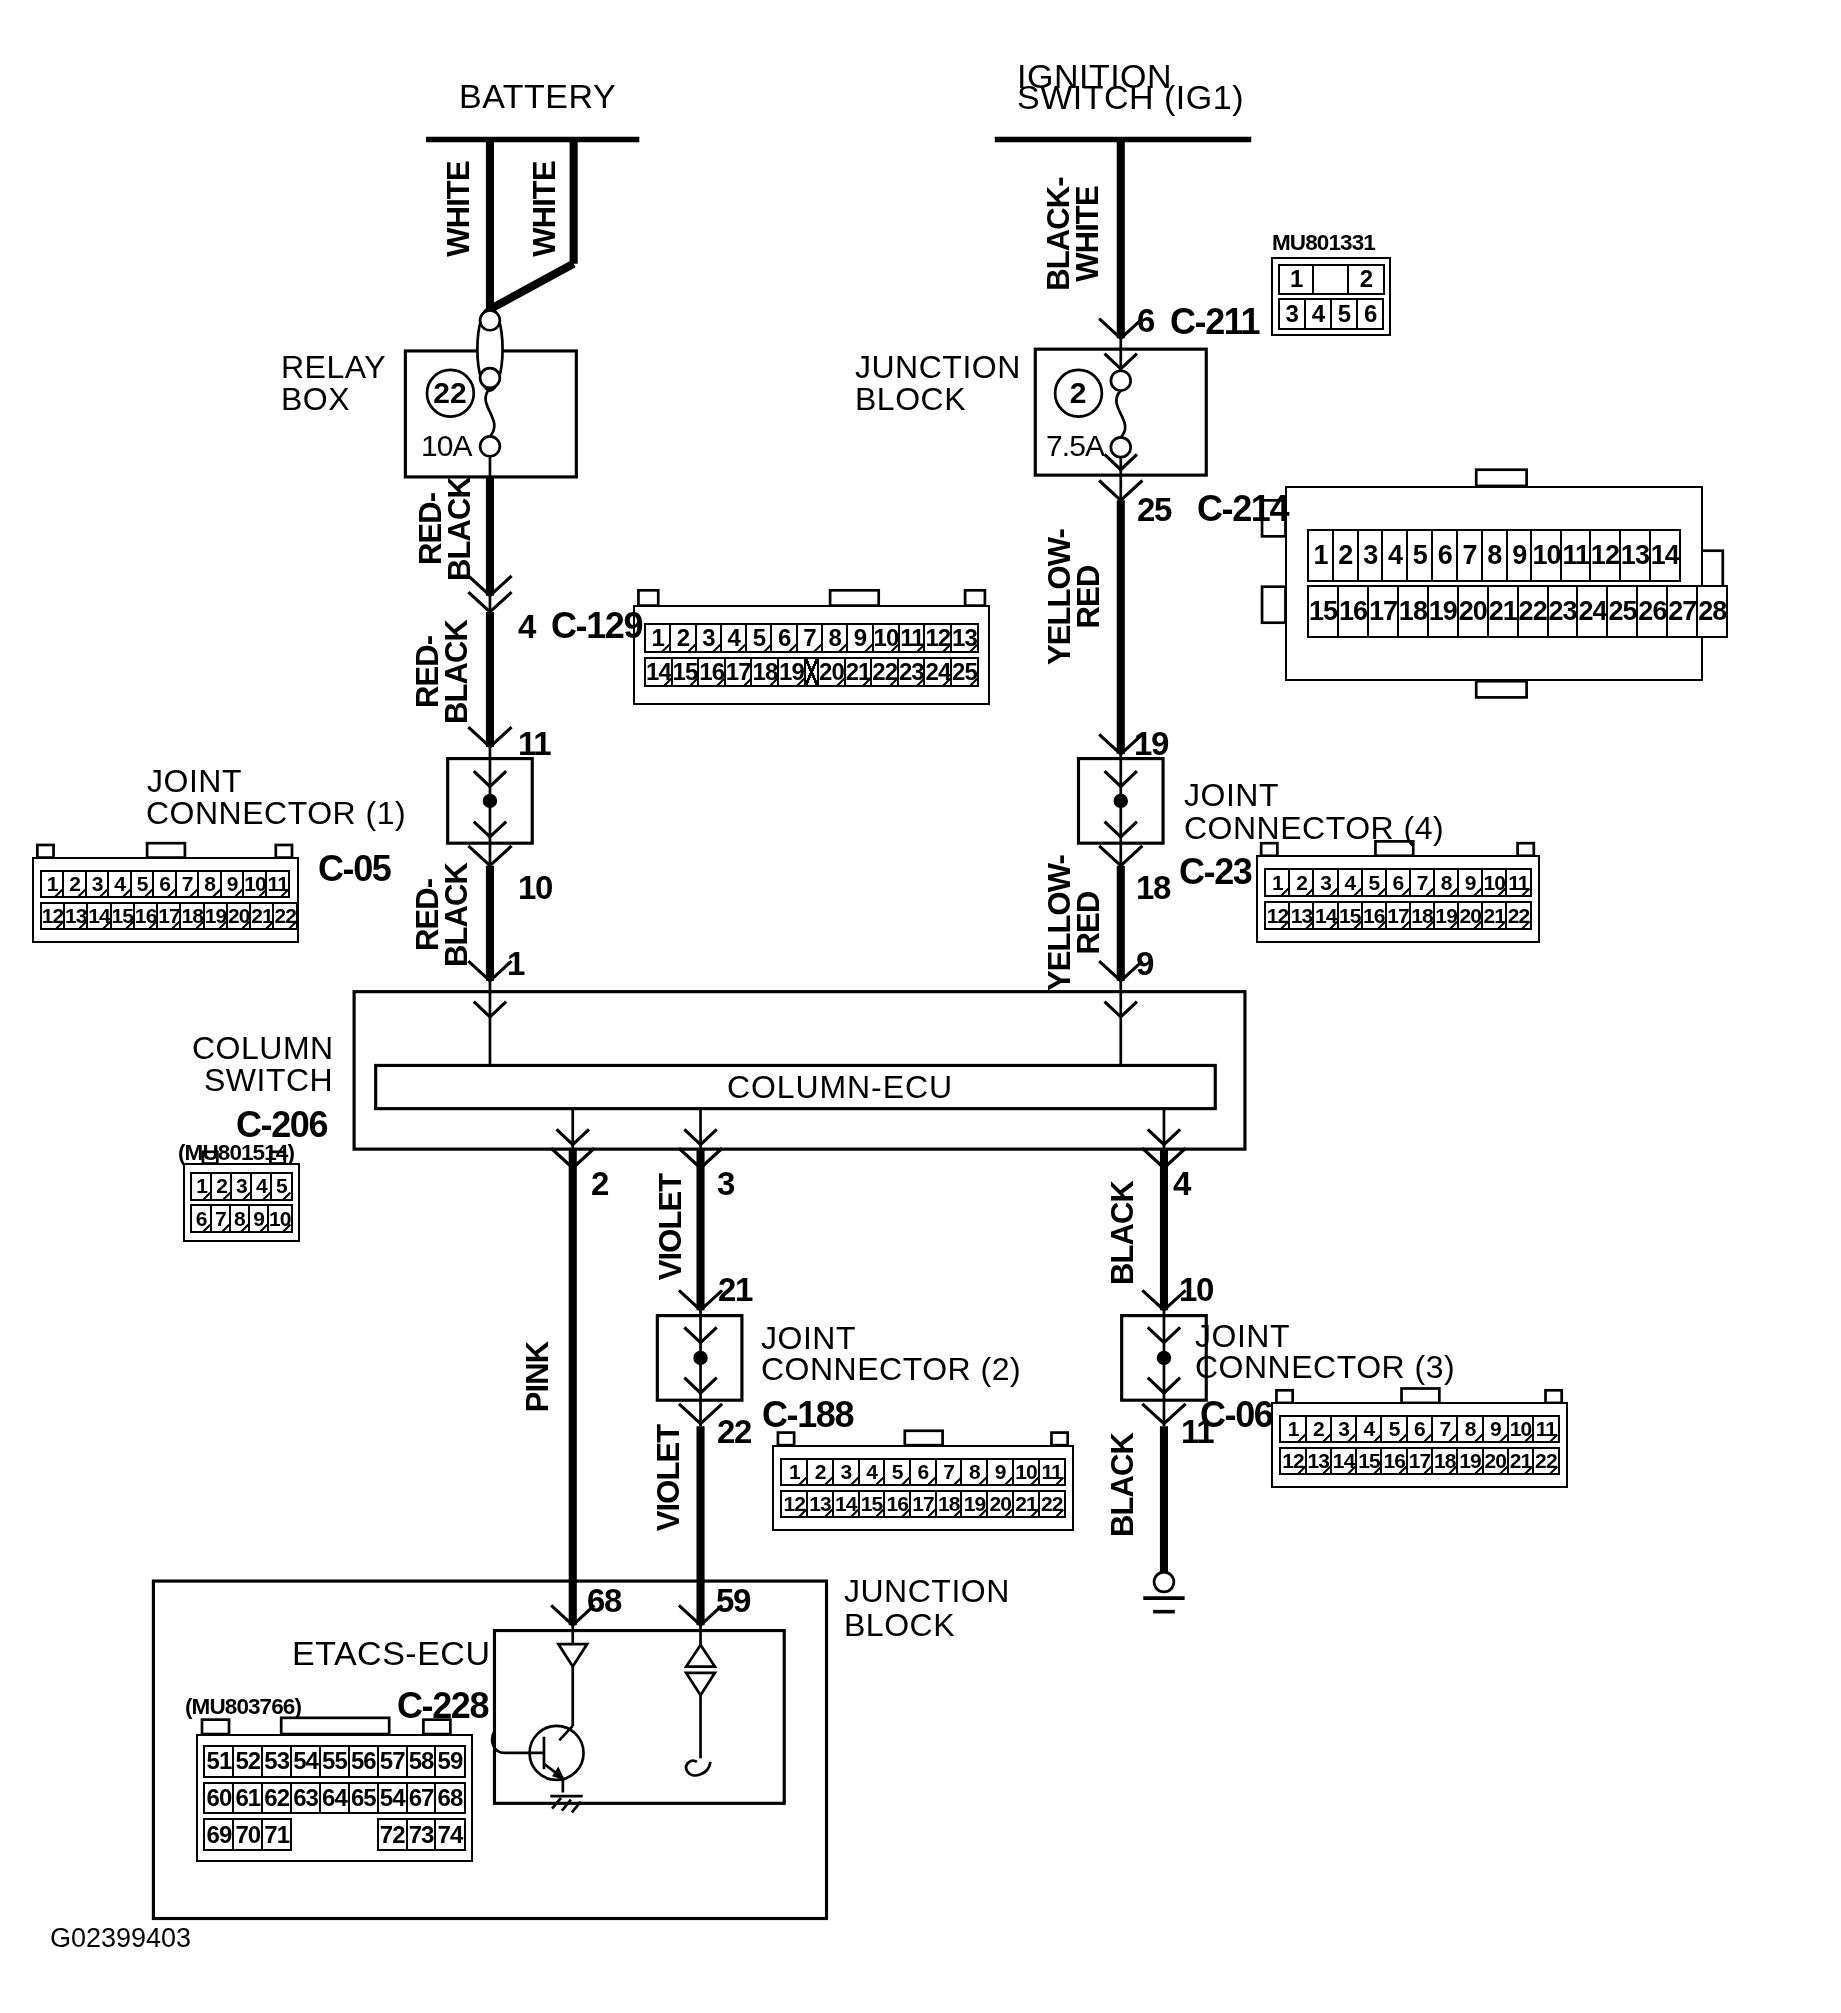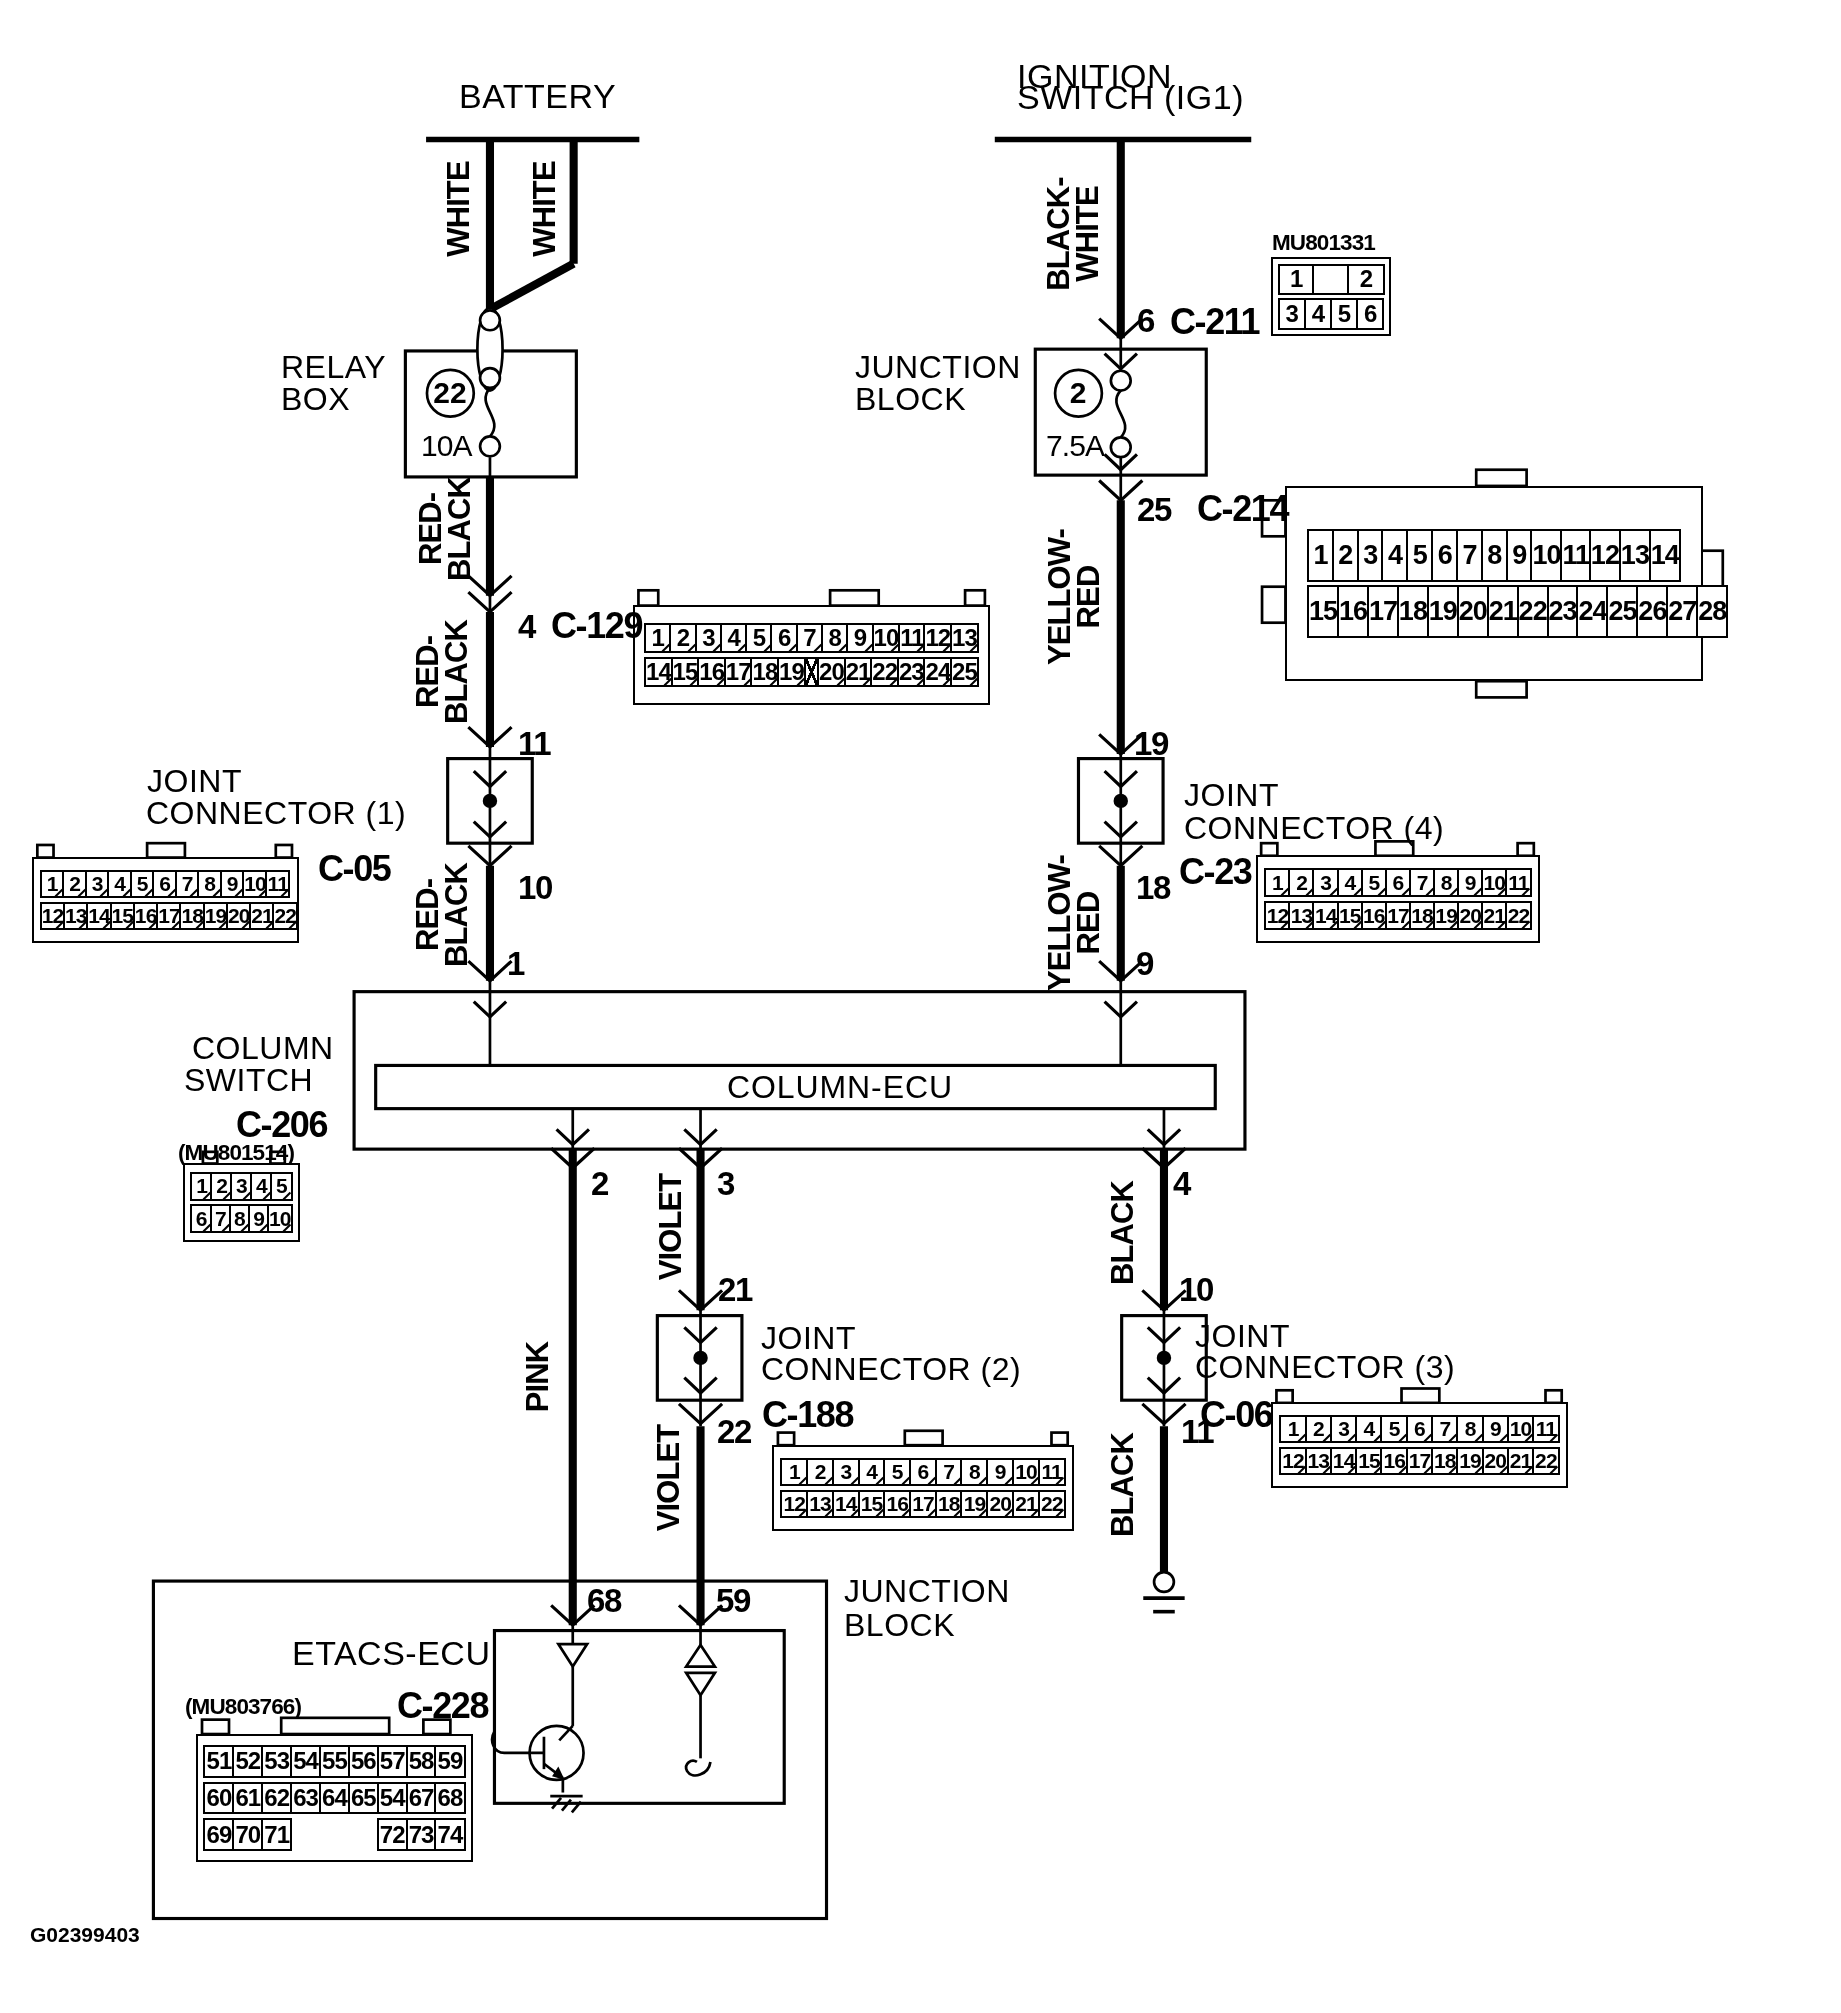--- a/index.html
+++ b/index.html
@@ -9,21 +9,21 @@
   .lbl{position:absolute;font-size:32px;line-height:1.04;letter-spacing:0.5px;white-space:nowrap;z-index:3;}
   .code{position:absolute;font-weight:bold;font-size:36px;letter-spacing:-1.4px;white-space:nowrap;z-index:3;}
   .pin{position:absolute;font-weight:bold;font-size:33px;letter-spacing:-1.4px;white-space:nowrap;z-index:3;}
   .part{position:absolute;font-weight:bold;font-size:22.5px;letter-spacing:-0.9px;white-space:nowrap;z-index:3;}
   .rating{position:absolute;font-weight:normal;font-size:30px;letter-spacing:-0.9px;z-index:3;}
   .fnum{position:absolute;transform:translate(-50%,-50%);font-weight:bold;font-size:30px;z-index:3;}
   .vlab{position:absolute;transform:translate(-50%,-50%) rotate(-90deg);font-weight:bold;font-size:31px;
         letter-spacing:-0.9px;white-space:nowrap;text-align:center;line-height:.95;z-index:3;}
   .ecu-label{position:absolute;display:flex;align-items:center;justify-content:center;
              font-size:32px;letter-spacing:0.9px;z-index:3;}
-  .figid{position:absolute;font-weight:700;font-size:21px;z-index:3;}
+  .figid{position:absolute;font-weight:400;font-size:27px;z-index:3;margin-left:20px;}
   .pgrid{position:absolute;box-sizing:border-box;border:2.7px solid #000;background:#fff;display:flex;
          flex-direction:column;gap:3.6px;z-index:2;font-weight:bold;}
   .prow{display:flex;flex:1;min-height:0;}
   .pcell{flex:1;border:2.3px solid #000;margin-left:-2.3px;display:flex;align-items:center;
          justify-content:center;position:relative;background:#fff;letter-spacing:-0.9px;box-sizing:border-box;}
   .prow .pcell:first-child{margin-left:0;}
   .pcell.blank{border-color:transparent;background:transparent;}
   .slash .pcell:not(.blank):not(.xcell)::after{content:"";position:absolute;right:-1.8px;bottom:1.8px;
          width:10px;height:2.3px;background:#000;transform:rotate(-45deg);}
   .pcell.xcell{background:
@@ -266,21 +266,21 @@
   <div class="lbl" style="left:1184px;top:812px">CONNECTOR (4)</div>
   <div class="code" style="left:1179px;top:851px">C-23</div>
   <div class="pin" style="left:1136px;top:869px">18</div>
   <div class="vlab" style="left:1074px;top:923px">
     <div>YELLOW-</div>
     <div>RED</div>
   </div>
   <div class="pin" style="left:1136px;top:945px">9</div>
 
   <div class="lbl" style="left:192px;top:1032px">COLUMN</div>
-  <div class="lbl" style="left:184px;top:1064px">SWITCH</div>
+  <div class="lbl" style="left:204px;top:1064px">SWITCH</div>
   <div class="code" style="left:236px;top:1104px">C-206</div>
   <div class="part" style="left:178px;top:1140px">(MU801514)</div>
   <div class="ecu-label" style="left:375px;top:1066px;width:930px;height:43px">COLUMN-ECU</div>
 
   <div class="pin" style="left:591px;top:1165px">2</div>
   <div class="pin" style="left:717px;top:1165px">3</div>
   <div class="pin" style="left:1173px;top:1165px">4</div>
 
   <div class="vlab" style="left:538px;top:1377px">PINK</div>
   <div class="vlab" style="left:671px;top:1227px">VIOLET</div>

